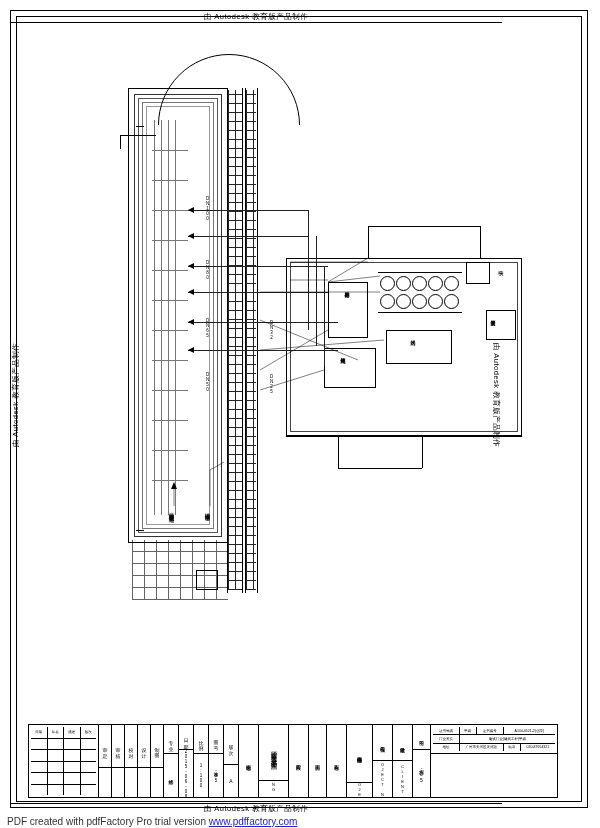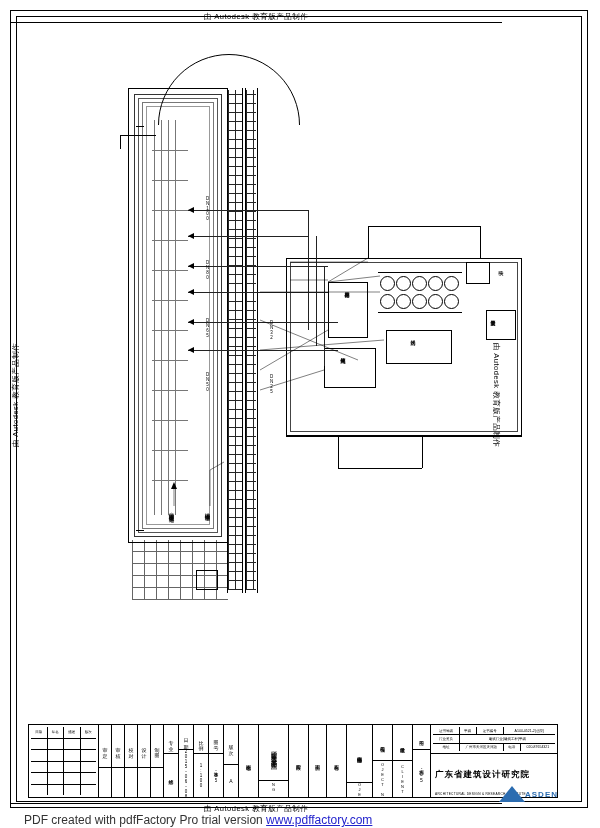--- a/index.html
+++ b/index.html
@@ -86,23 +86,23 @@
     position: absolute;
     left: 10px; right: 10px;
     bottom: 24px;
     height: 1px;
     background: #000;
   }
 
   
   .pdf-footer {
     position: absolute;
-    left: 24px;
+    left: 7px;
     bottom: 1px;
-    font-size: 12px;
+    font-size: 10px;
     color: #333;
     white-space: nowrap;
   }
   .pdf-footer a {
     color: #2222cc;
     text-decoration: underline;
   }
 
   
   #drawing {
@@ -639,30 +639,20 @@
               <div class="tiny-cell" style="flex:1 1 auto;">建筑行业(建筑工程)甲级</div>
             </div>
             <div class="tiny-row">
               <div class="tiny-cell" style="flex:0 0 22%;">地址</div>
               <div class="tiny-cell" style="flex:0 0 36%;">广州市天河区天河路</div>
               <div class="tiny-cell" style="flex:0 0 14%;">电话</div>
               <div class="tiny-cell" style="flex:1 1 auto;">020-87654321</div>
             </div>
           </div>
         </div>
-        <div class="tb-row" style="flex:0 0 60%; position:relative;">
-          <div style="position:absolute; left:4px; top:4px; bottom:4px; width:130px; display:flex; align-items:center;">
-            <div style="font-size:8.5px; font-weight:bold; letter-spacing:1px;">广东省建筑设计研究院</div>
-          </div>
-          <div style="position:absolute; left:4px; bottom:1px; width:150px; font-size:3.2px; letter-spacing:0.3px; overflow:hidden; white-space:nowrap;">ARCHITECTURAL DESIGN &amp; RESEARCH INSTITUTE</div>
-          <div class="logo-box">
-            <div class="logo-tri"></div>
-            <div class="logo-text">ASDEN</div>
-          </div>
-        </div>
       </div>
     </div>
 
   </div>
 
   <div class="pdf-footer">
     <span>PDF created with pdfFactory Pro trial version</span>
     <a href="#">www.pdffactory.com</a>
   </div>
 

